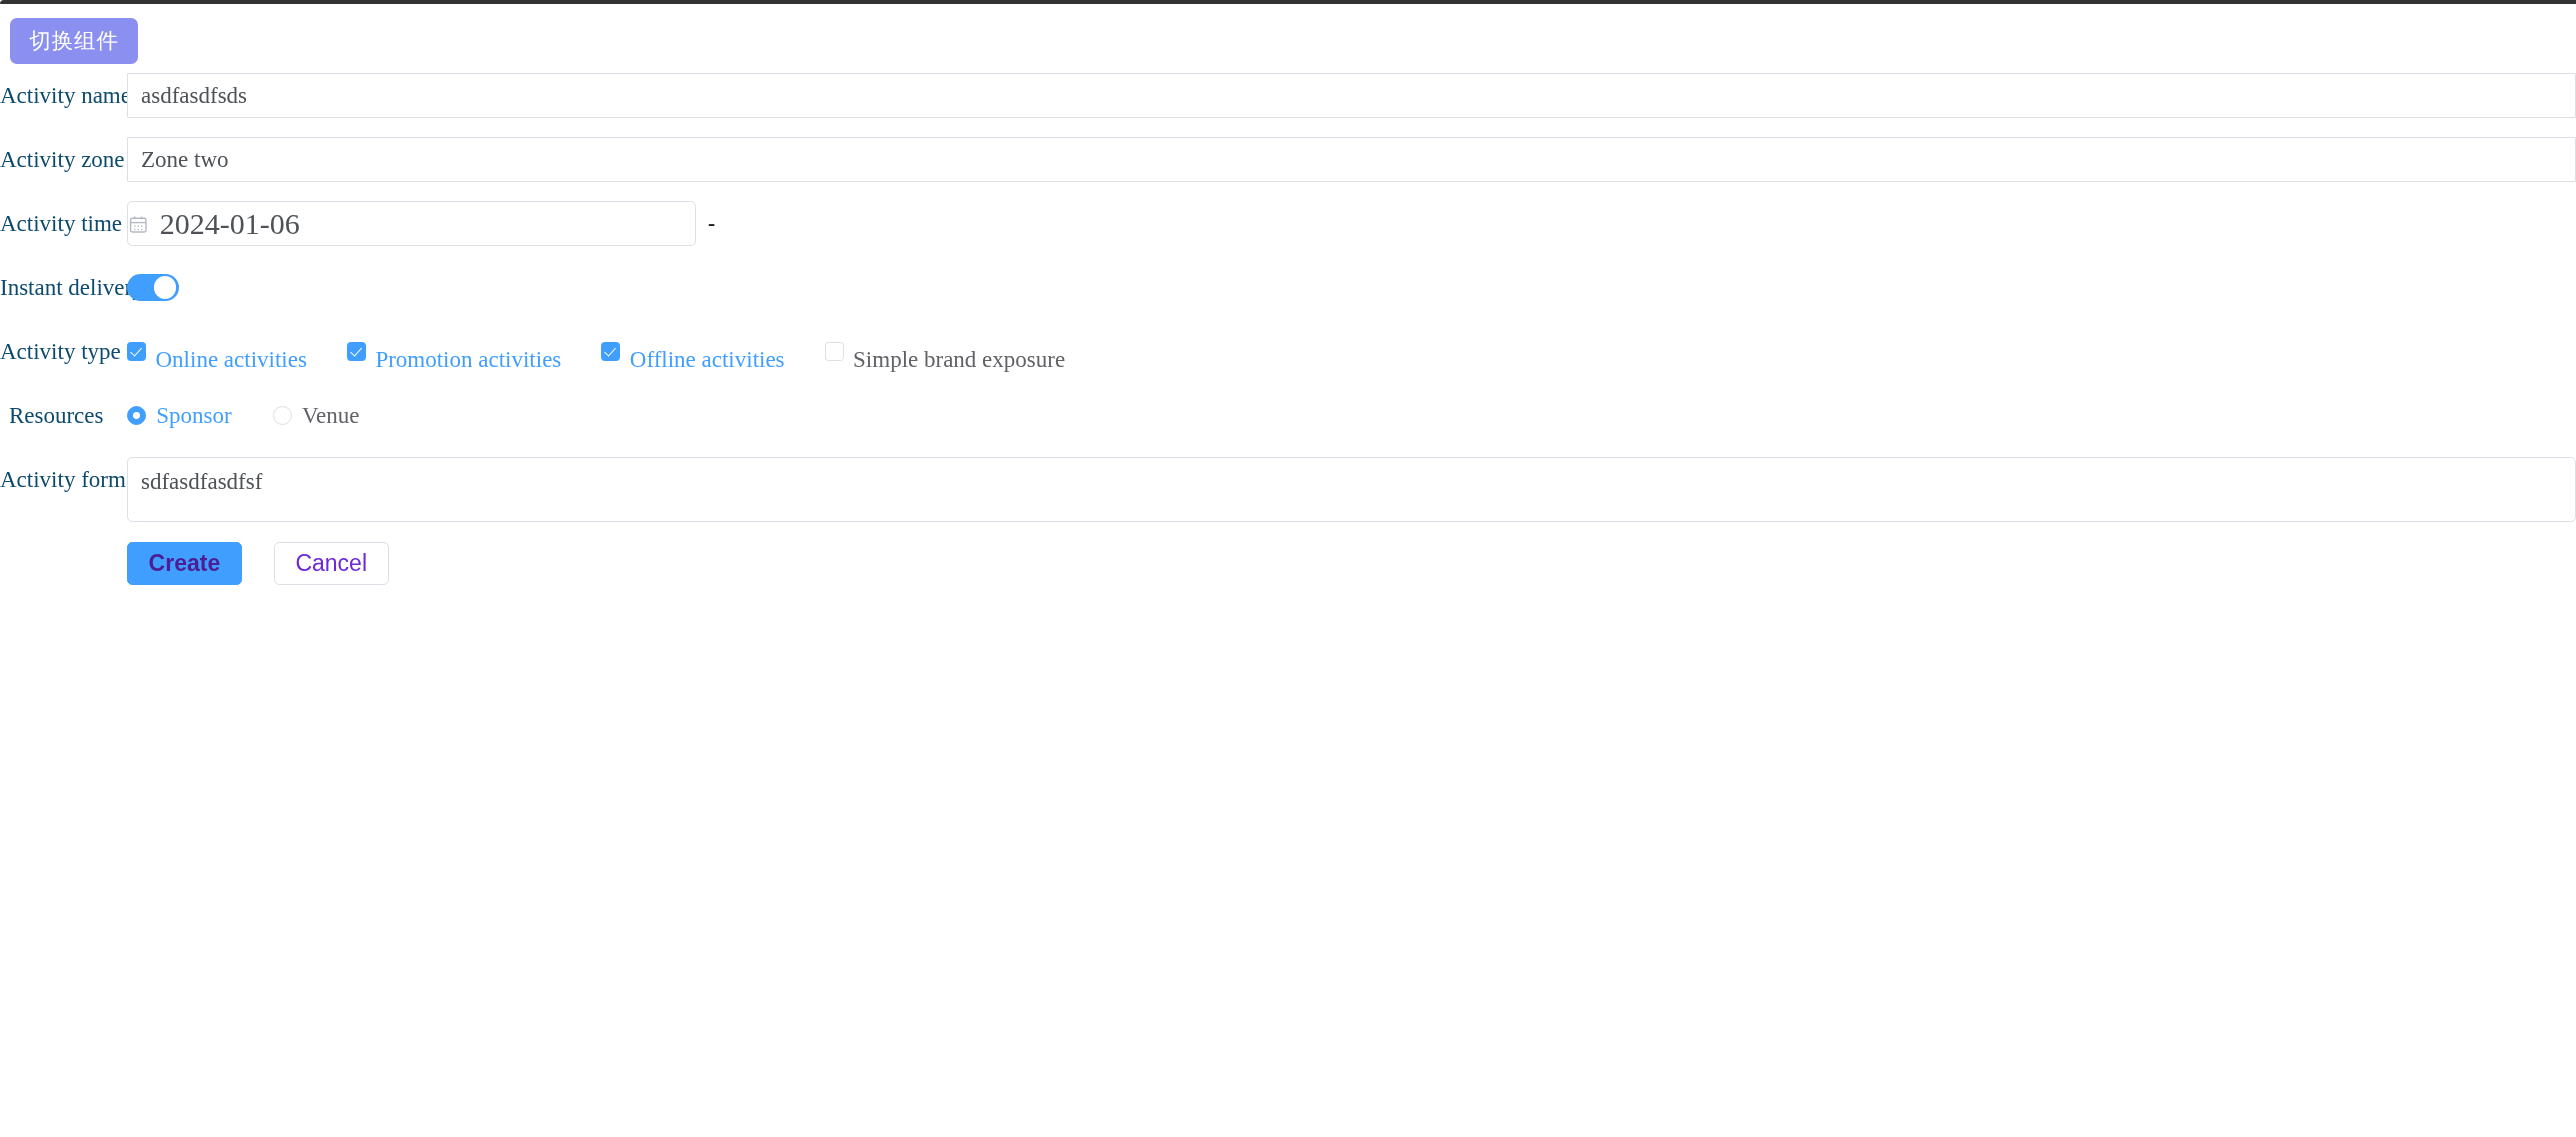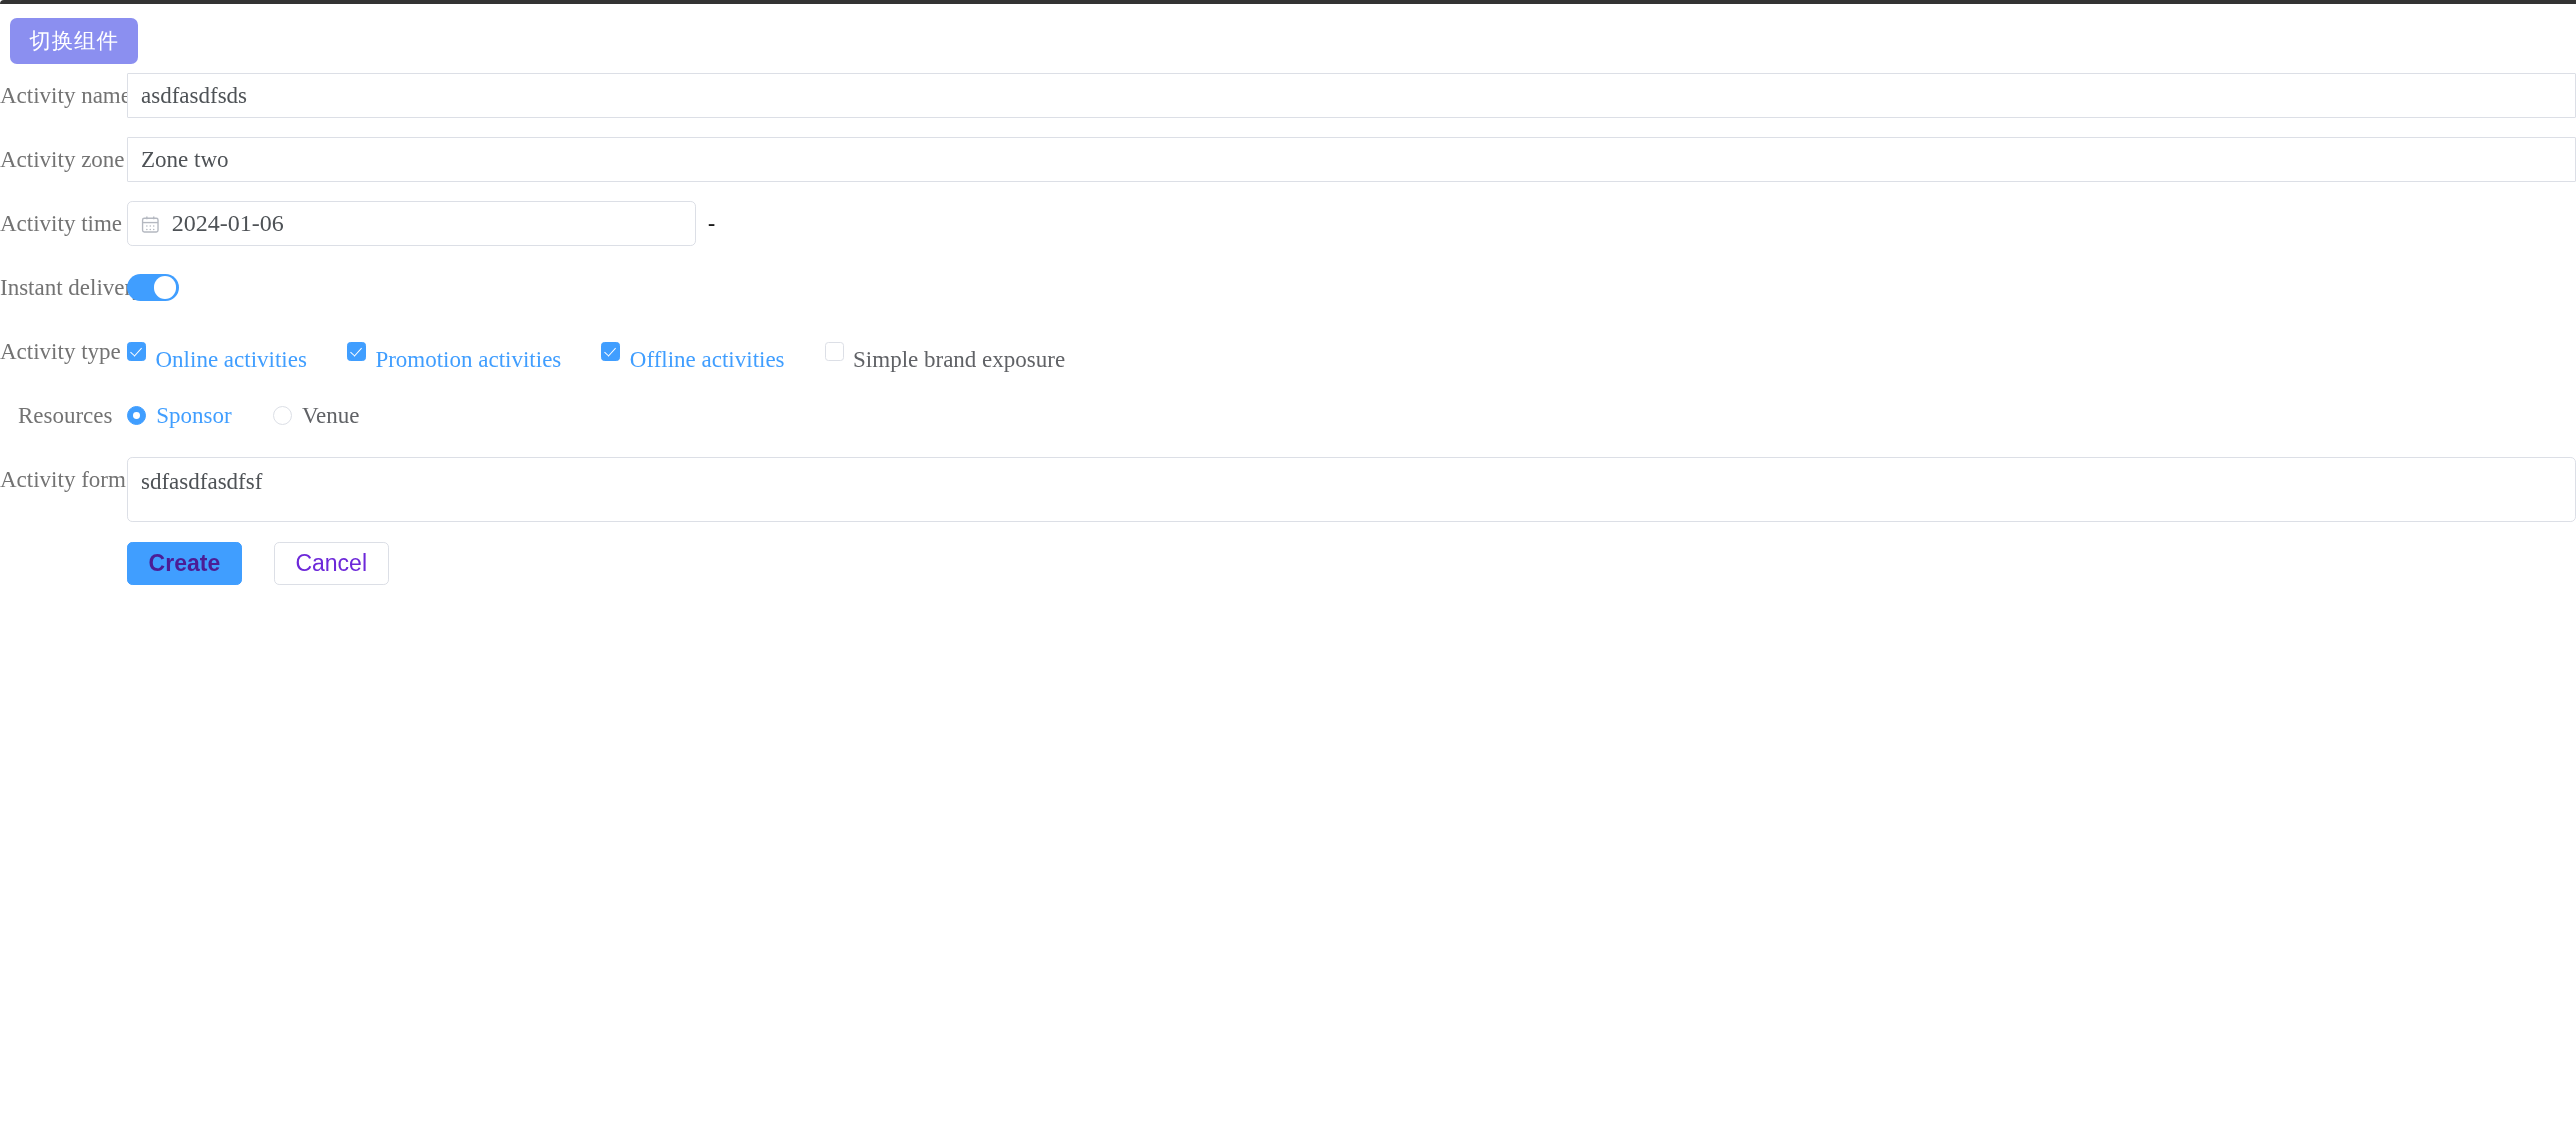--- a/index.html
+++ b/index.html
@@ -65,24 +65,24 @@
   }
   .row {
     position: relative;
     display: flex;
     align-items: flex-start;
     margin-bottom: 19px;
   }
   .label {
     width: 127px;
     flex: 0 0 127px;
-    text-align: right;
+    text-align: center;
     padding-right: 14.6px;
     font-size: 23px;
-    color: #737373;
+    color: #0c4a6e;
     line-height: 45px;
     white-space: nowrap;
     font-family: "Liberation Serif", serif;
   }
   .control {
     flex: 1 1 auto;
     min-width: 0;
     display: flex;
     align-items: center;
   }
@@ -106,22 +106,22 @@
   .input .val { color: #4e5256; }
 
   
   .picker {
     height: 45px;
     background: #ffffff;
     border: 0.9px solid #dcdfe6;
     border-radius: 5.2px;
     display: flex;
     align-items: center;
-    padding: 0 12px;
-    font-size: 24px;
+    padding: 0 0;
+    font-size: 30px;
     color: #4e5256;
     font-family: "Liberation Serif", serif;
     white-space: nowrap;
   }
   .picker-date { width: 569px; }
   .picker-time { width: 1203px; }
   .picker .pico {
     width: 20.6px; height: 20.6px;
     margin-right: 11.2px;
     flex: 0 0 20.6px;

